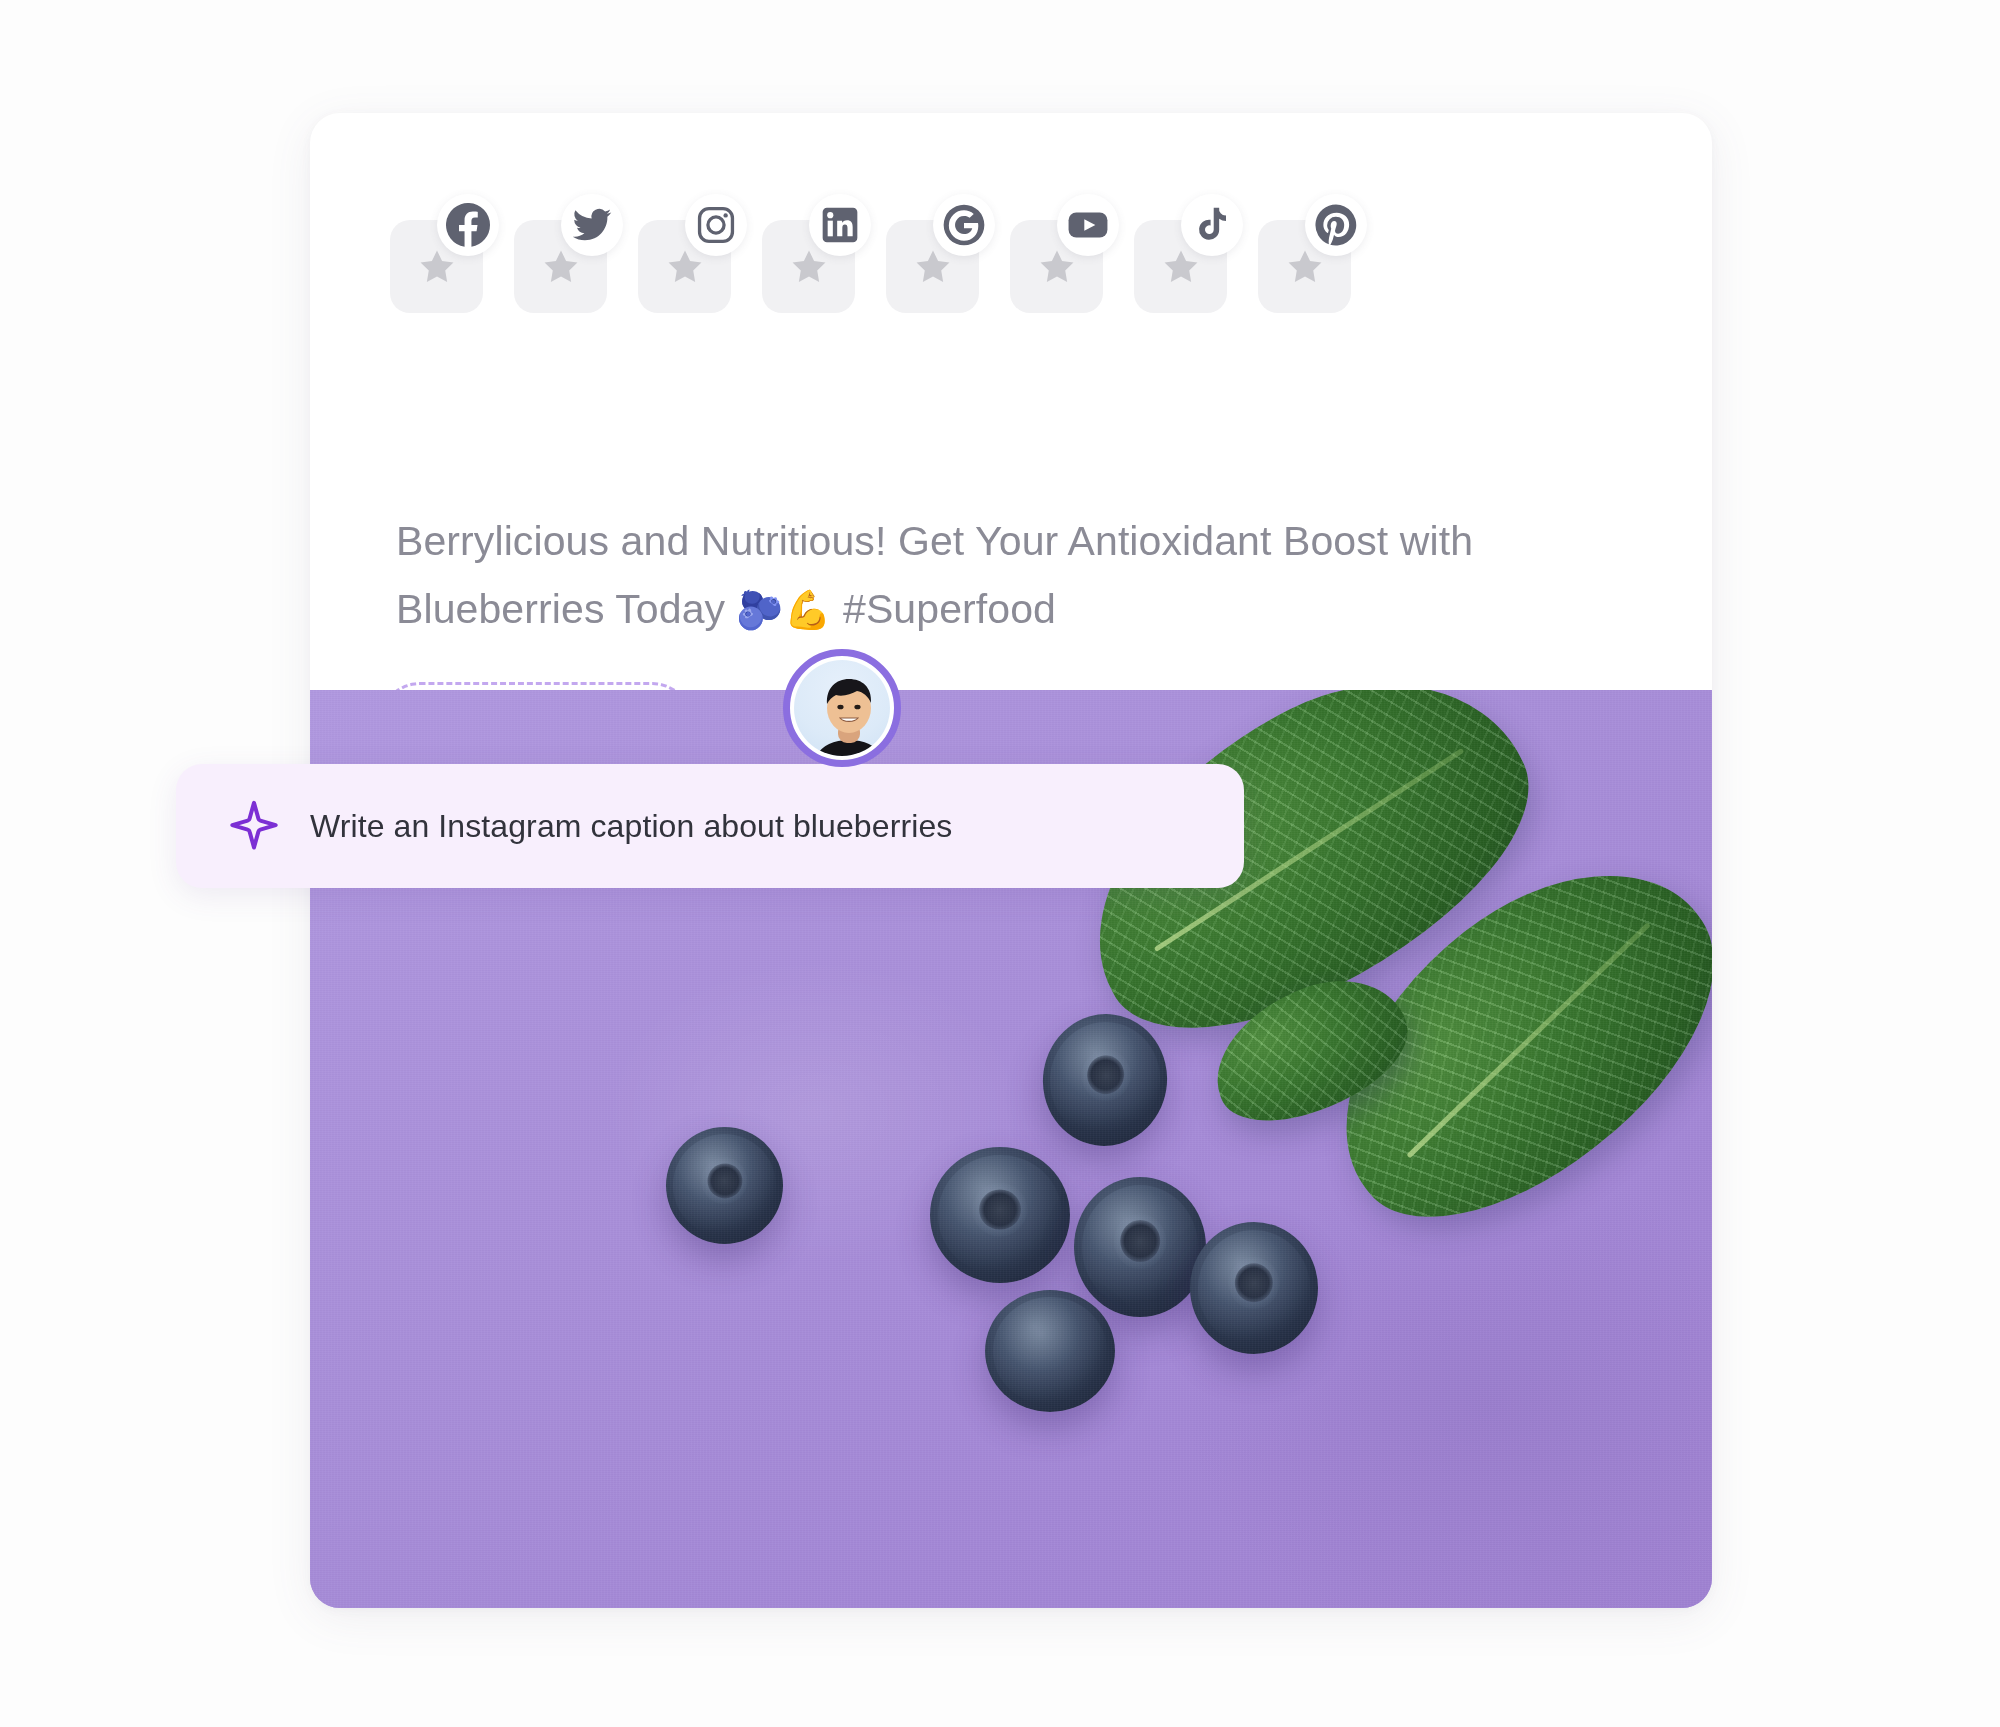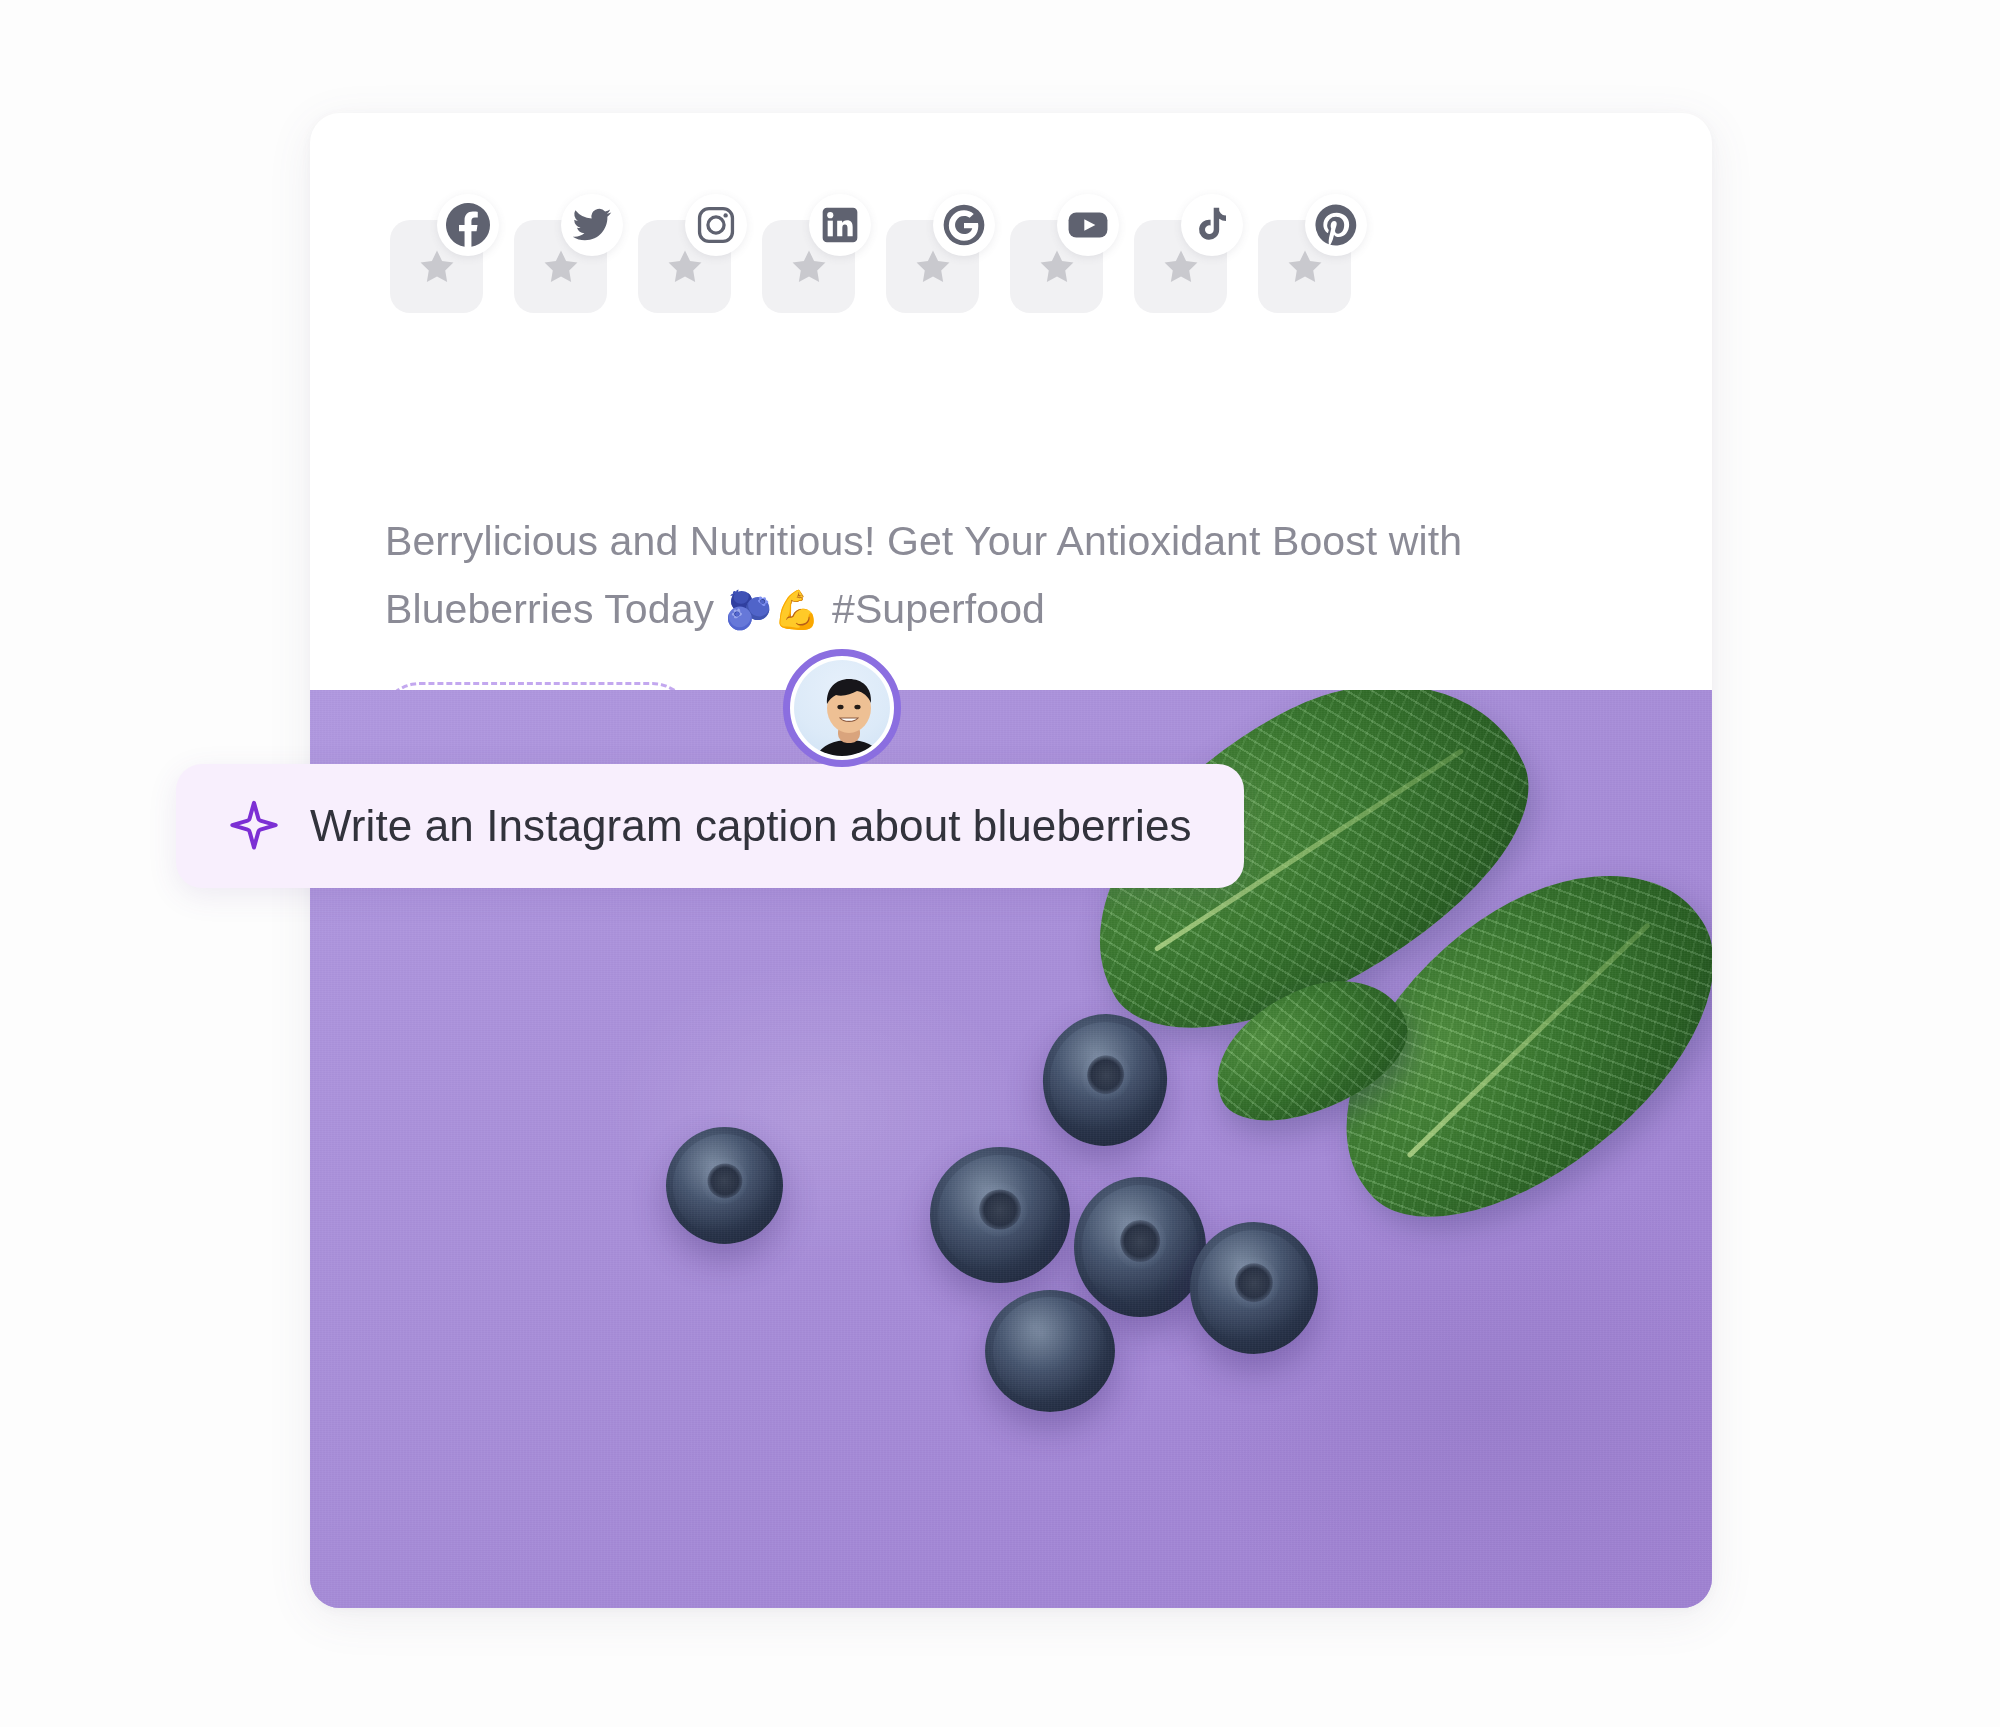--- a/index.html
+++ b/index.html
@@ -69,21 +69,21 @@
     display: flex;
     align-items: center;
     justify-content: center;
     box-shadow: 0 2px 9px rgba(80, 80, 100, 0.10);
   }
   .network-badge svg { display: block; }
 
   
   .caption-text {
     position: absolute;
-    left: 75px;
+    left: 86px;
     top: 394px;
     width: 1130px;
     font-size: 41px;
     line-height: 68px;
     color: #8b8b96;
     letter-spacing: 0.1px;
     font-weight: 400;
   }
   .caption-text .emj {
     font-family: "DejaVu Sans", sans-serif;
@@ -222,21 +222,21 @@
     background: #f8effd;
     border-radius: 26px;
     display: flex;
     align-items: center;
     gap: 30px;
     padding-left: 52px;
     box-shadow: 0 8px 30px rgba(100, 70, 150, 0.10);
     z-index: 40;
   }
   .prompt-text {
-    font-size: 44px;
+    font-size: 32px;
     color: #32333c;
     letter-spacing: 0.1px;
   }
 
   
   .avatar-cursor {
     position: absolute;
     left: 783px;
     top: 649px;
     width: 118px;

